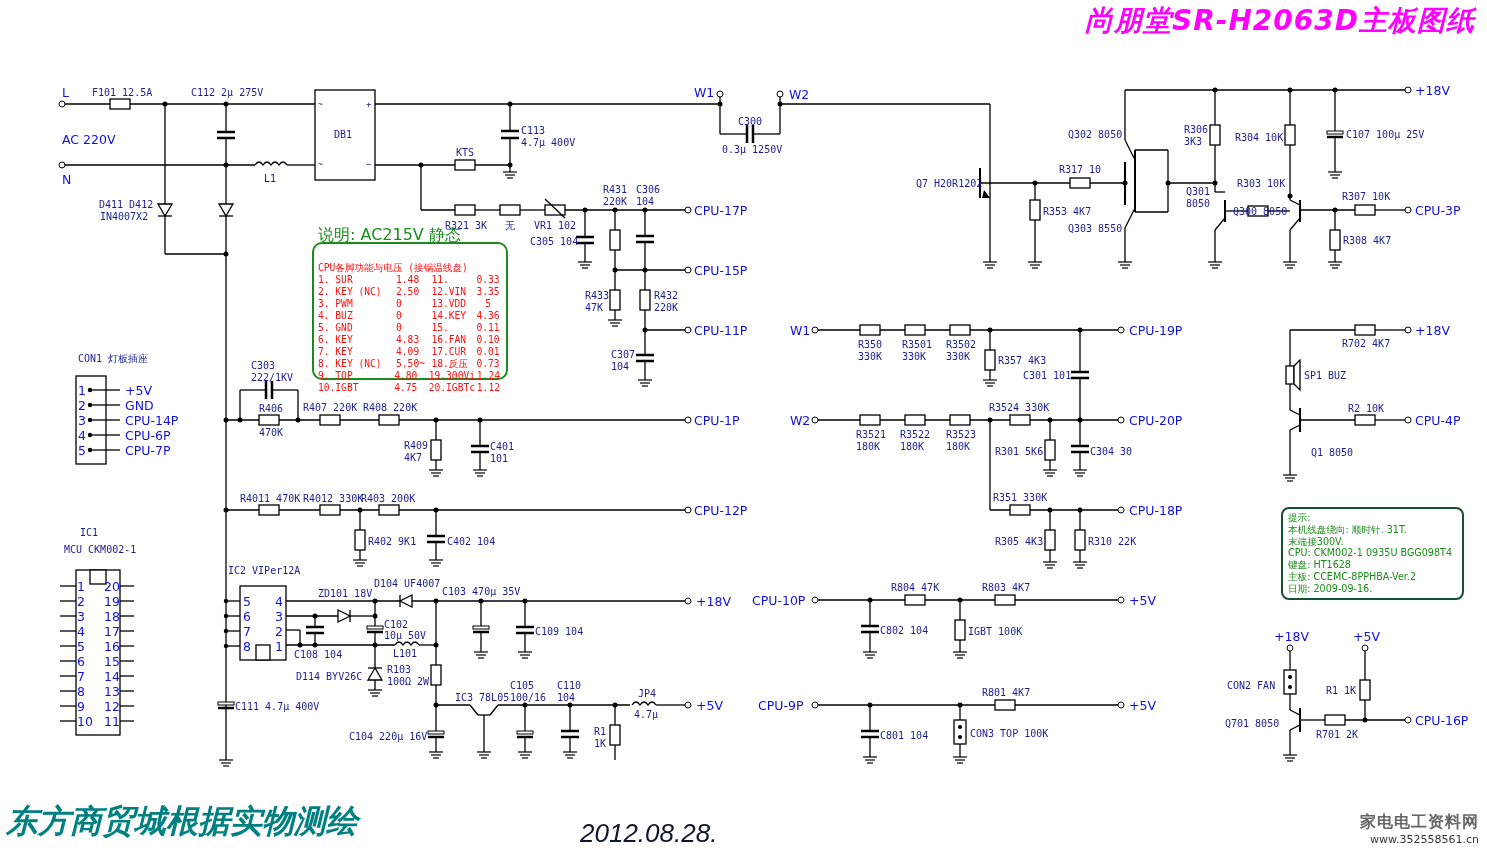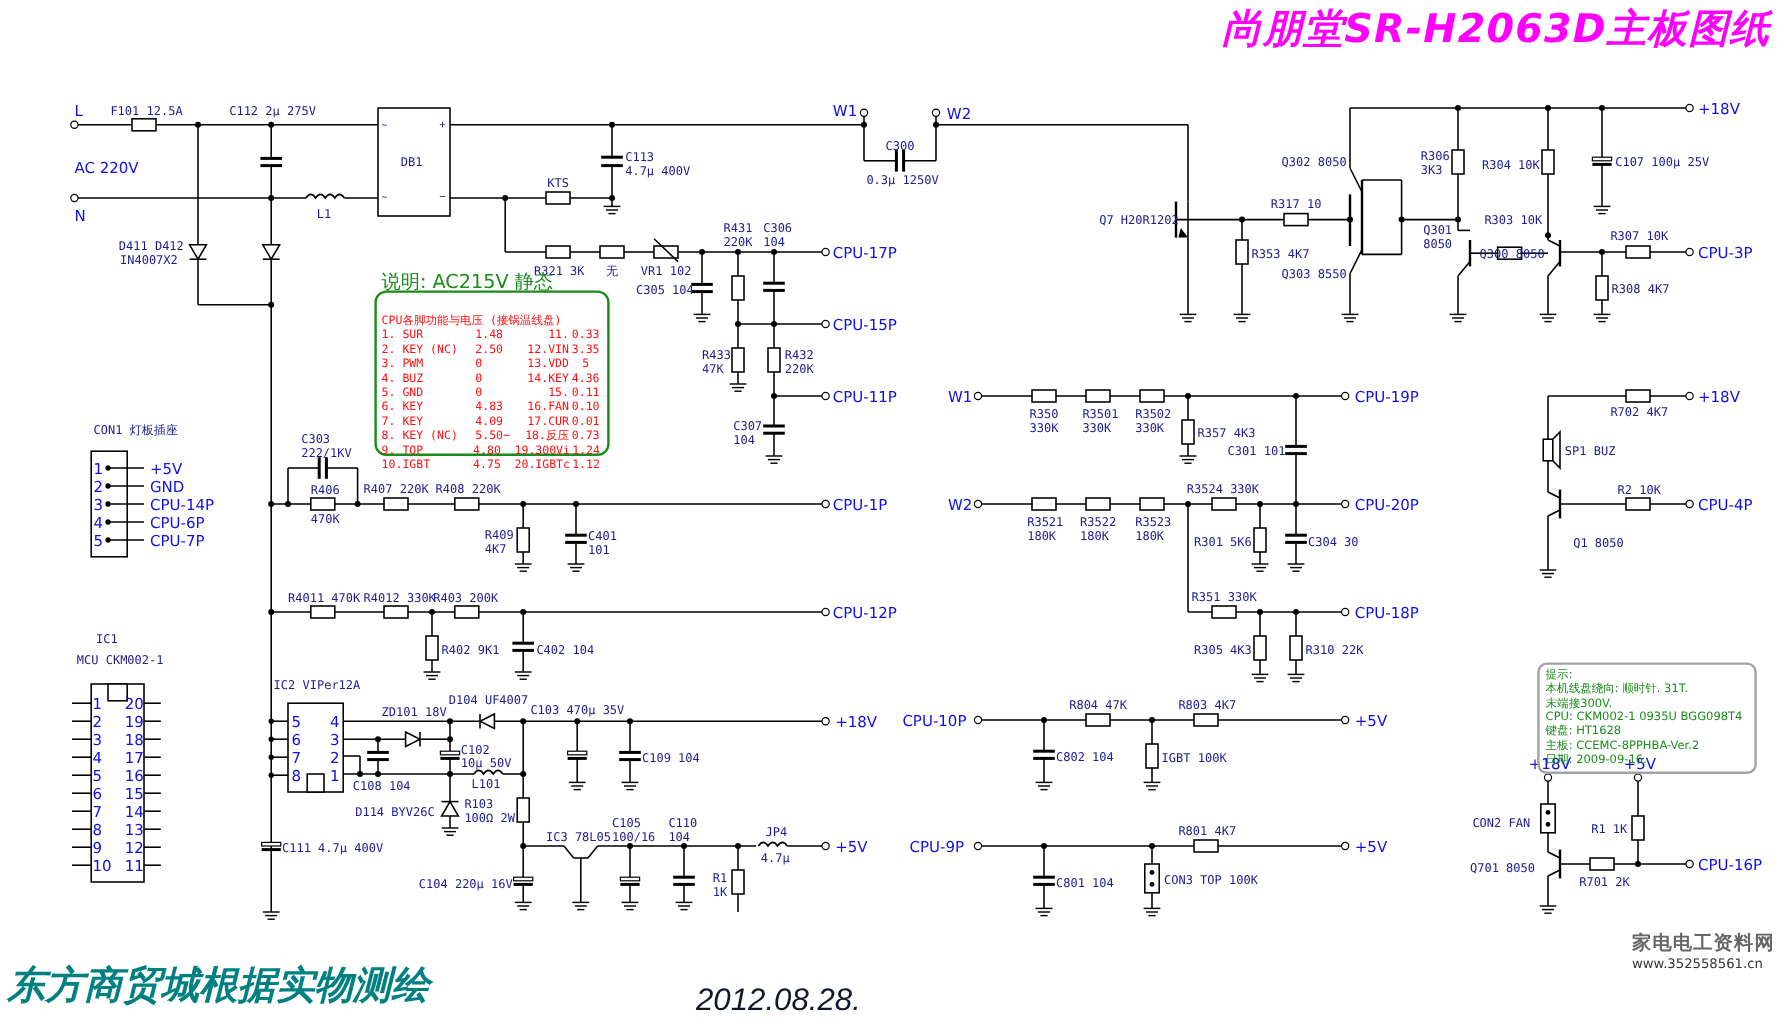--- a/index.html
+++ b/index.html
@@ -5,35 +5,35 @@
   html, body { margin: 0; padding: 0; background: #ffffff; }
   body { width: 1487px; height: 855px; position: relative; overflow: hidden; font-family: "DejaVu Sans", sans-serif; }
   #schematic { position: absolute; left: 0; top: 0; width: 1487px; height: 855px; }
   .w { stroke: #000; stroke-width: 1.3; fill: none; }
   .r { stroke: #000; stroke-width: 1.3; fill: #fff; }
   .dot { fill: #000; }
   .term { stroke: #000; stroke-width: 1; fill: #fff; }
   .lbl { font-family: "DejaVu Sans Mono", monospace; font-size: 10px; fill: #1c1c8c; }
   .net { font-family: "DejaVu Sans", sans-serif; font-size: 12.5px; fill: #1010e0; }
   .gnd { stroke: #000; stroke-width: 1.2; }
-  .title { position: absolute; right: 12px; top: 2px; font-family: "DejaVu Sans", sans-serif; font-style: italic; font-weight: bold; font-size: 33px; color: #ff00ff; letter-spacing: 1px; }
+  .title { position: absolute; right: 12px; top: 2px; font-family: "DejaVu Sans", sans-serif; font-style: italic; font-weight: bold; font-size: 28px; color: #ff00ff; letter-spacing: 1px; }
   .footer { position: absolute; left: 6px; top: 800px; font-family: "DejaVu Sans", sans-serif; font-style: italic; font-weight: bold; font-size: 32px; color: #008080; }
   .date { position: absolute; left: 580px; top: 818px; font-family: Liberation Sans, sans-serif; font-style: italic; font-size: 26px; color: #0f172a; }
-  .wm { position: absolute; right: 8px; top: 776px; text-align: left; }
+  .wm { position: absolute; right: 8px; top: 812px; text-align: right; }
   .wm .a { font-family: "DejaVu Sans", sans-serif; font-size: 16px; color: #666; font-weight: bold; letter-spacing: 1px; }
   .wm .b { font-family: "DejaVu Sans", sans-serif; font-size: 11px; color: #333; }
   .cpu-box { position: absolute; left: 312px; top: 242px; width: 196px; height: 138px; border: 2px solid #1a8c1a; border-radius: 10px; padding: 18px 4px; box-sizing: border-box; font-family: "DejaVu Sans Mono", monospace; font-size: 9.6px; color: #ff1010; line-height: 12px; }
   .cpu-box .h { white-space: nowrap; }
   .cpu-box .row { display: flex; white-space: nowrap; }
   .cpu-box .c1 { width: 84px; }
   .cpu-box .c2 { width: 38px; }
-  .cpu-box .c3 { width: 46px; text-align: right; }
+  .cpu-box .c3 { width: 46px; }
   .cpu-box .c4 { width: 30px; text-align: center; }
   .note-title { position: absolute; left: 318px; top: 225px; font-family: "DejaVu Sans", sans-serif; font-size: 16px; color: #1a8c1a; }
-  .tip-box { position: absolute; left: 1281px; top: 507px; width: 183px; height: 93px; border: 2px solid #a3a3a3; border-radius: 8px; padding: 3px 5px; box-sizing: border-box; font-family: "DejaVu Sans", sans-serif; font-size: 9.6px; color: #1a8c1a; line-height: 11.8px; white-space: nowrap; margin-top: 45px; }
+  .tip-box { position: absolute; left: 1281px; top: 507px; width: 183px; height: 93px; border: 2px solid #14532d; border-radius: 8px; padding: 3px 5px; box-sizing: border-box; font-family: "DejaVu Sans", sans-serif; font-size: 9.6px; color: #1a8c1a; line-height: 11.8px; white-space: nowrap; }
 </style>
 </head>
 <body>
 
 <div class="title">尚朋堂SR-H2063D主板图纸</div>
 
 <svg id="schematic" viewBox="0 0 1487 855" xmlns="http://www.w3.org/2000/svg">
   <defs>
     <g id="gnd">
         <line class="gnd" x1="-7" y1="0" x2="7" y2="0"></line>

